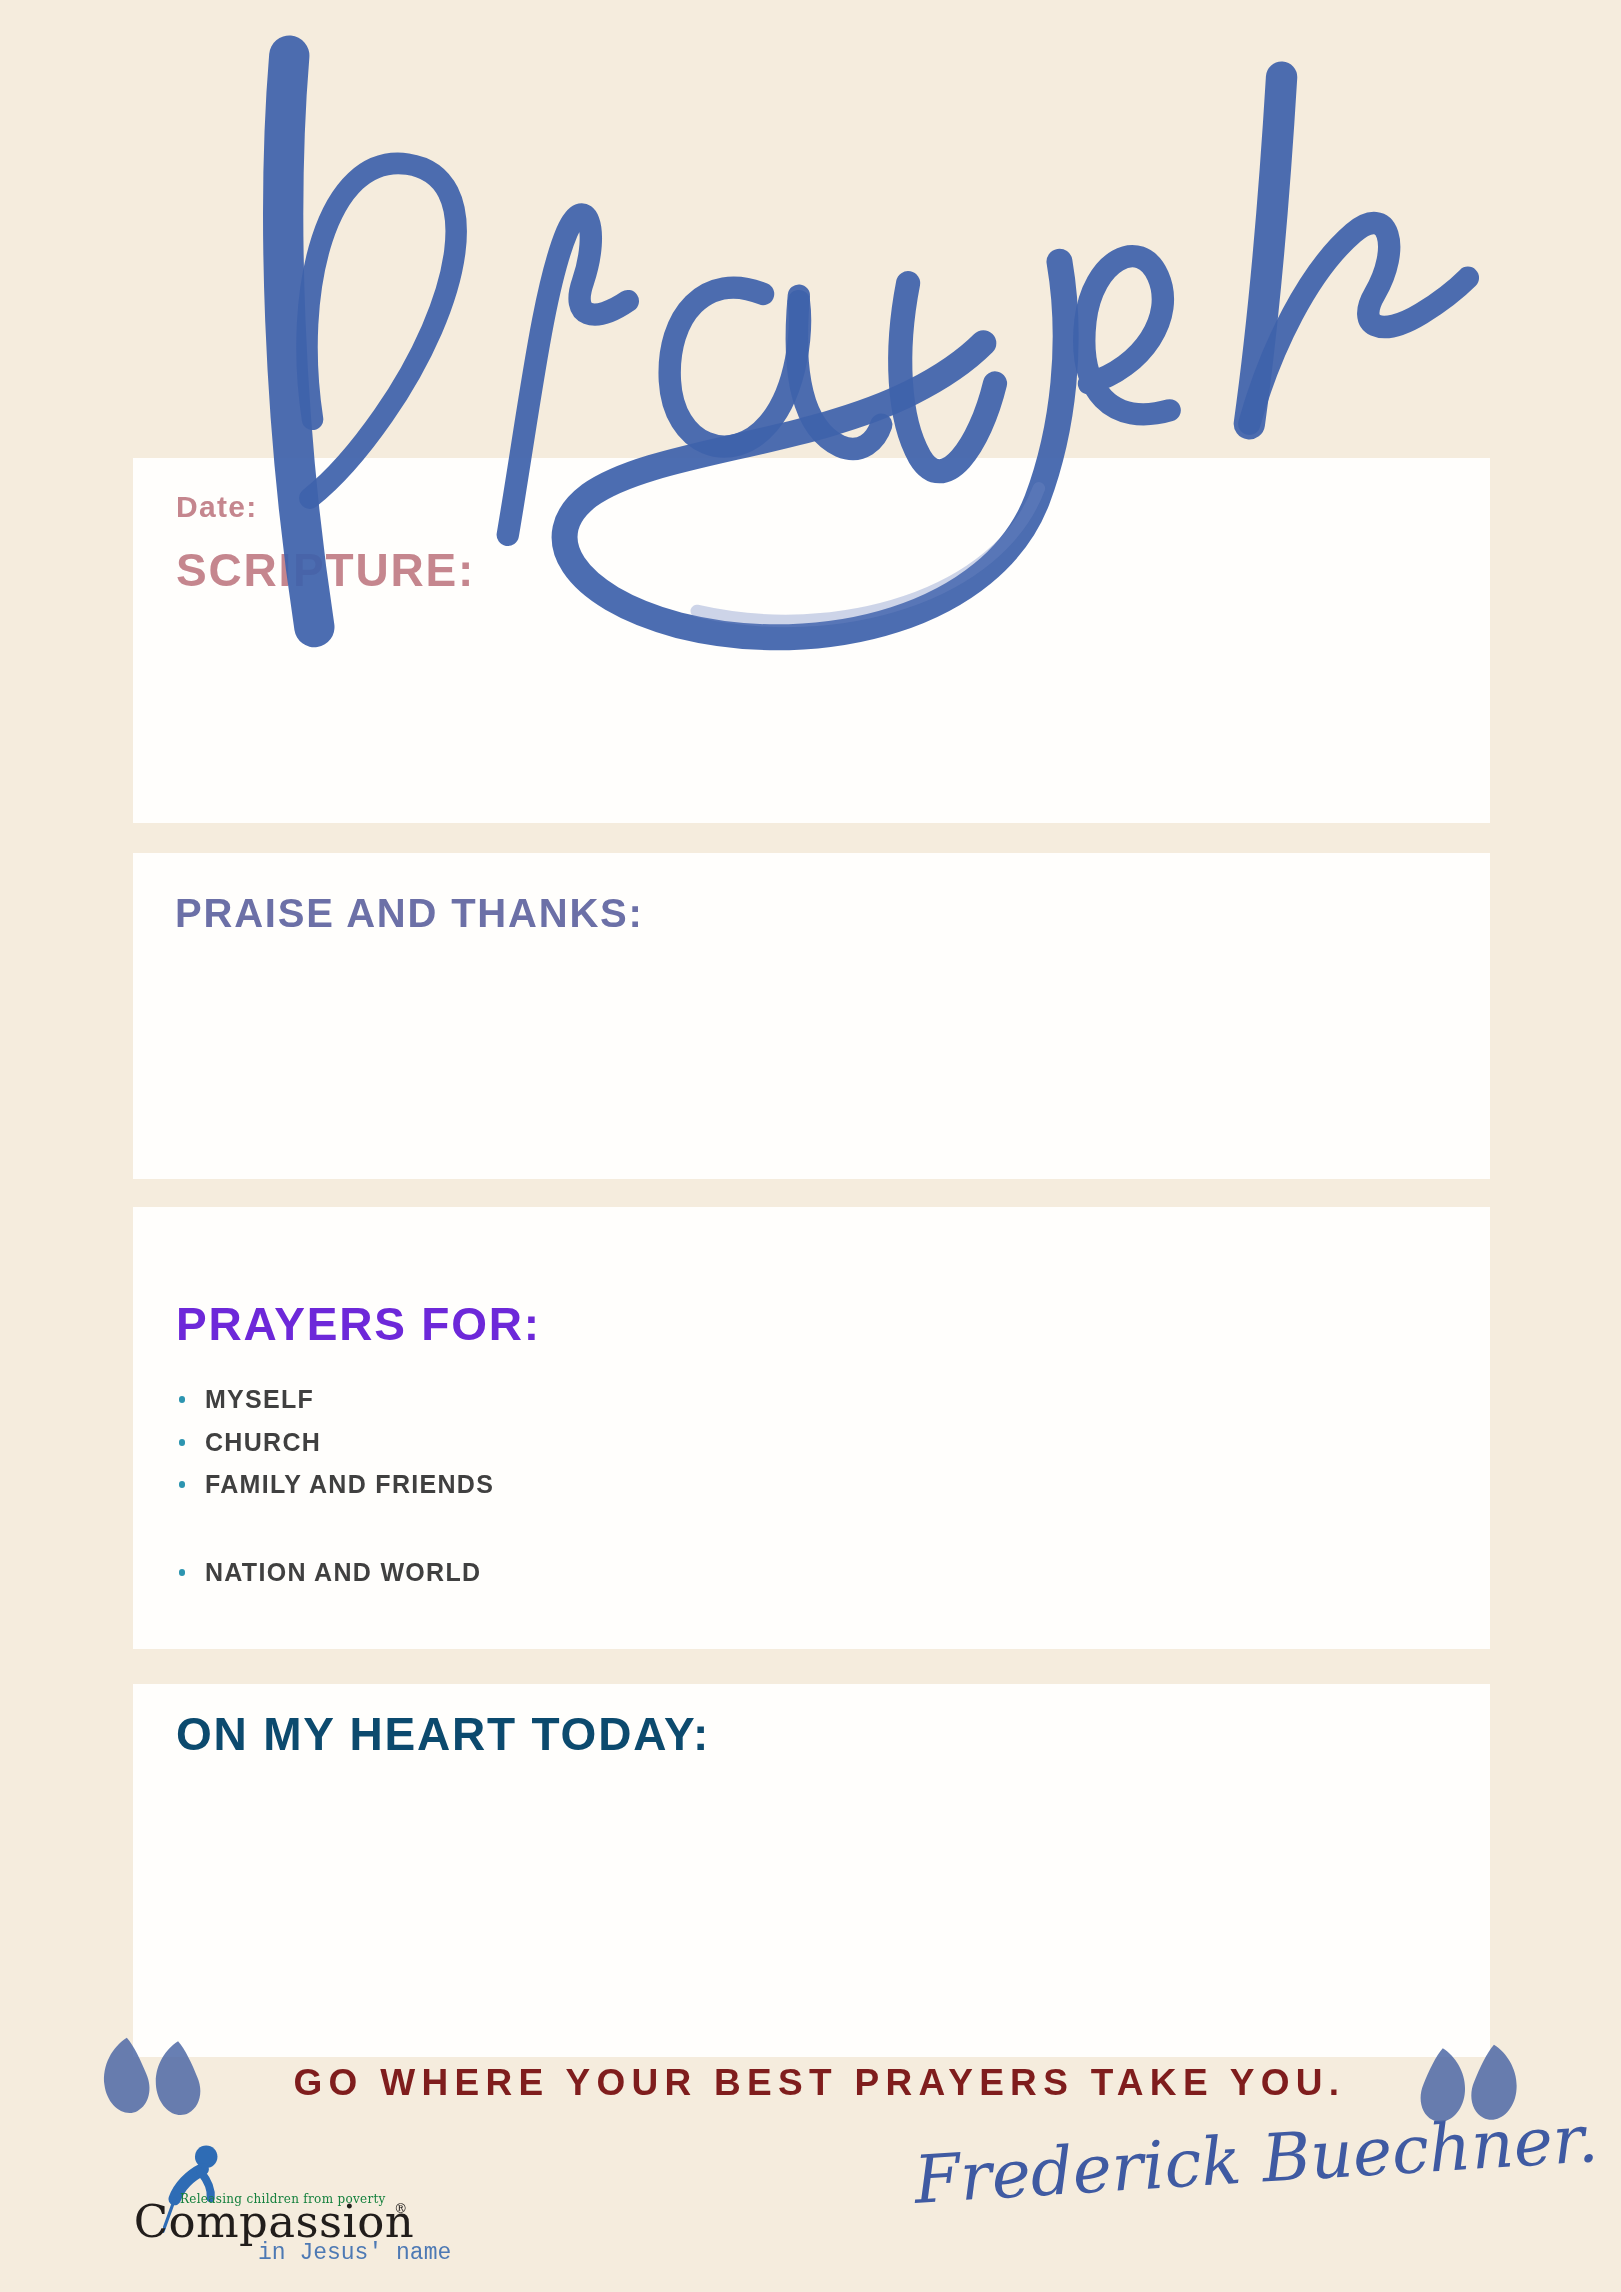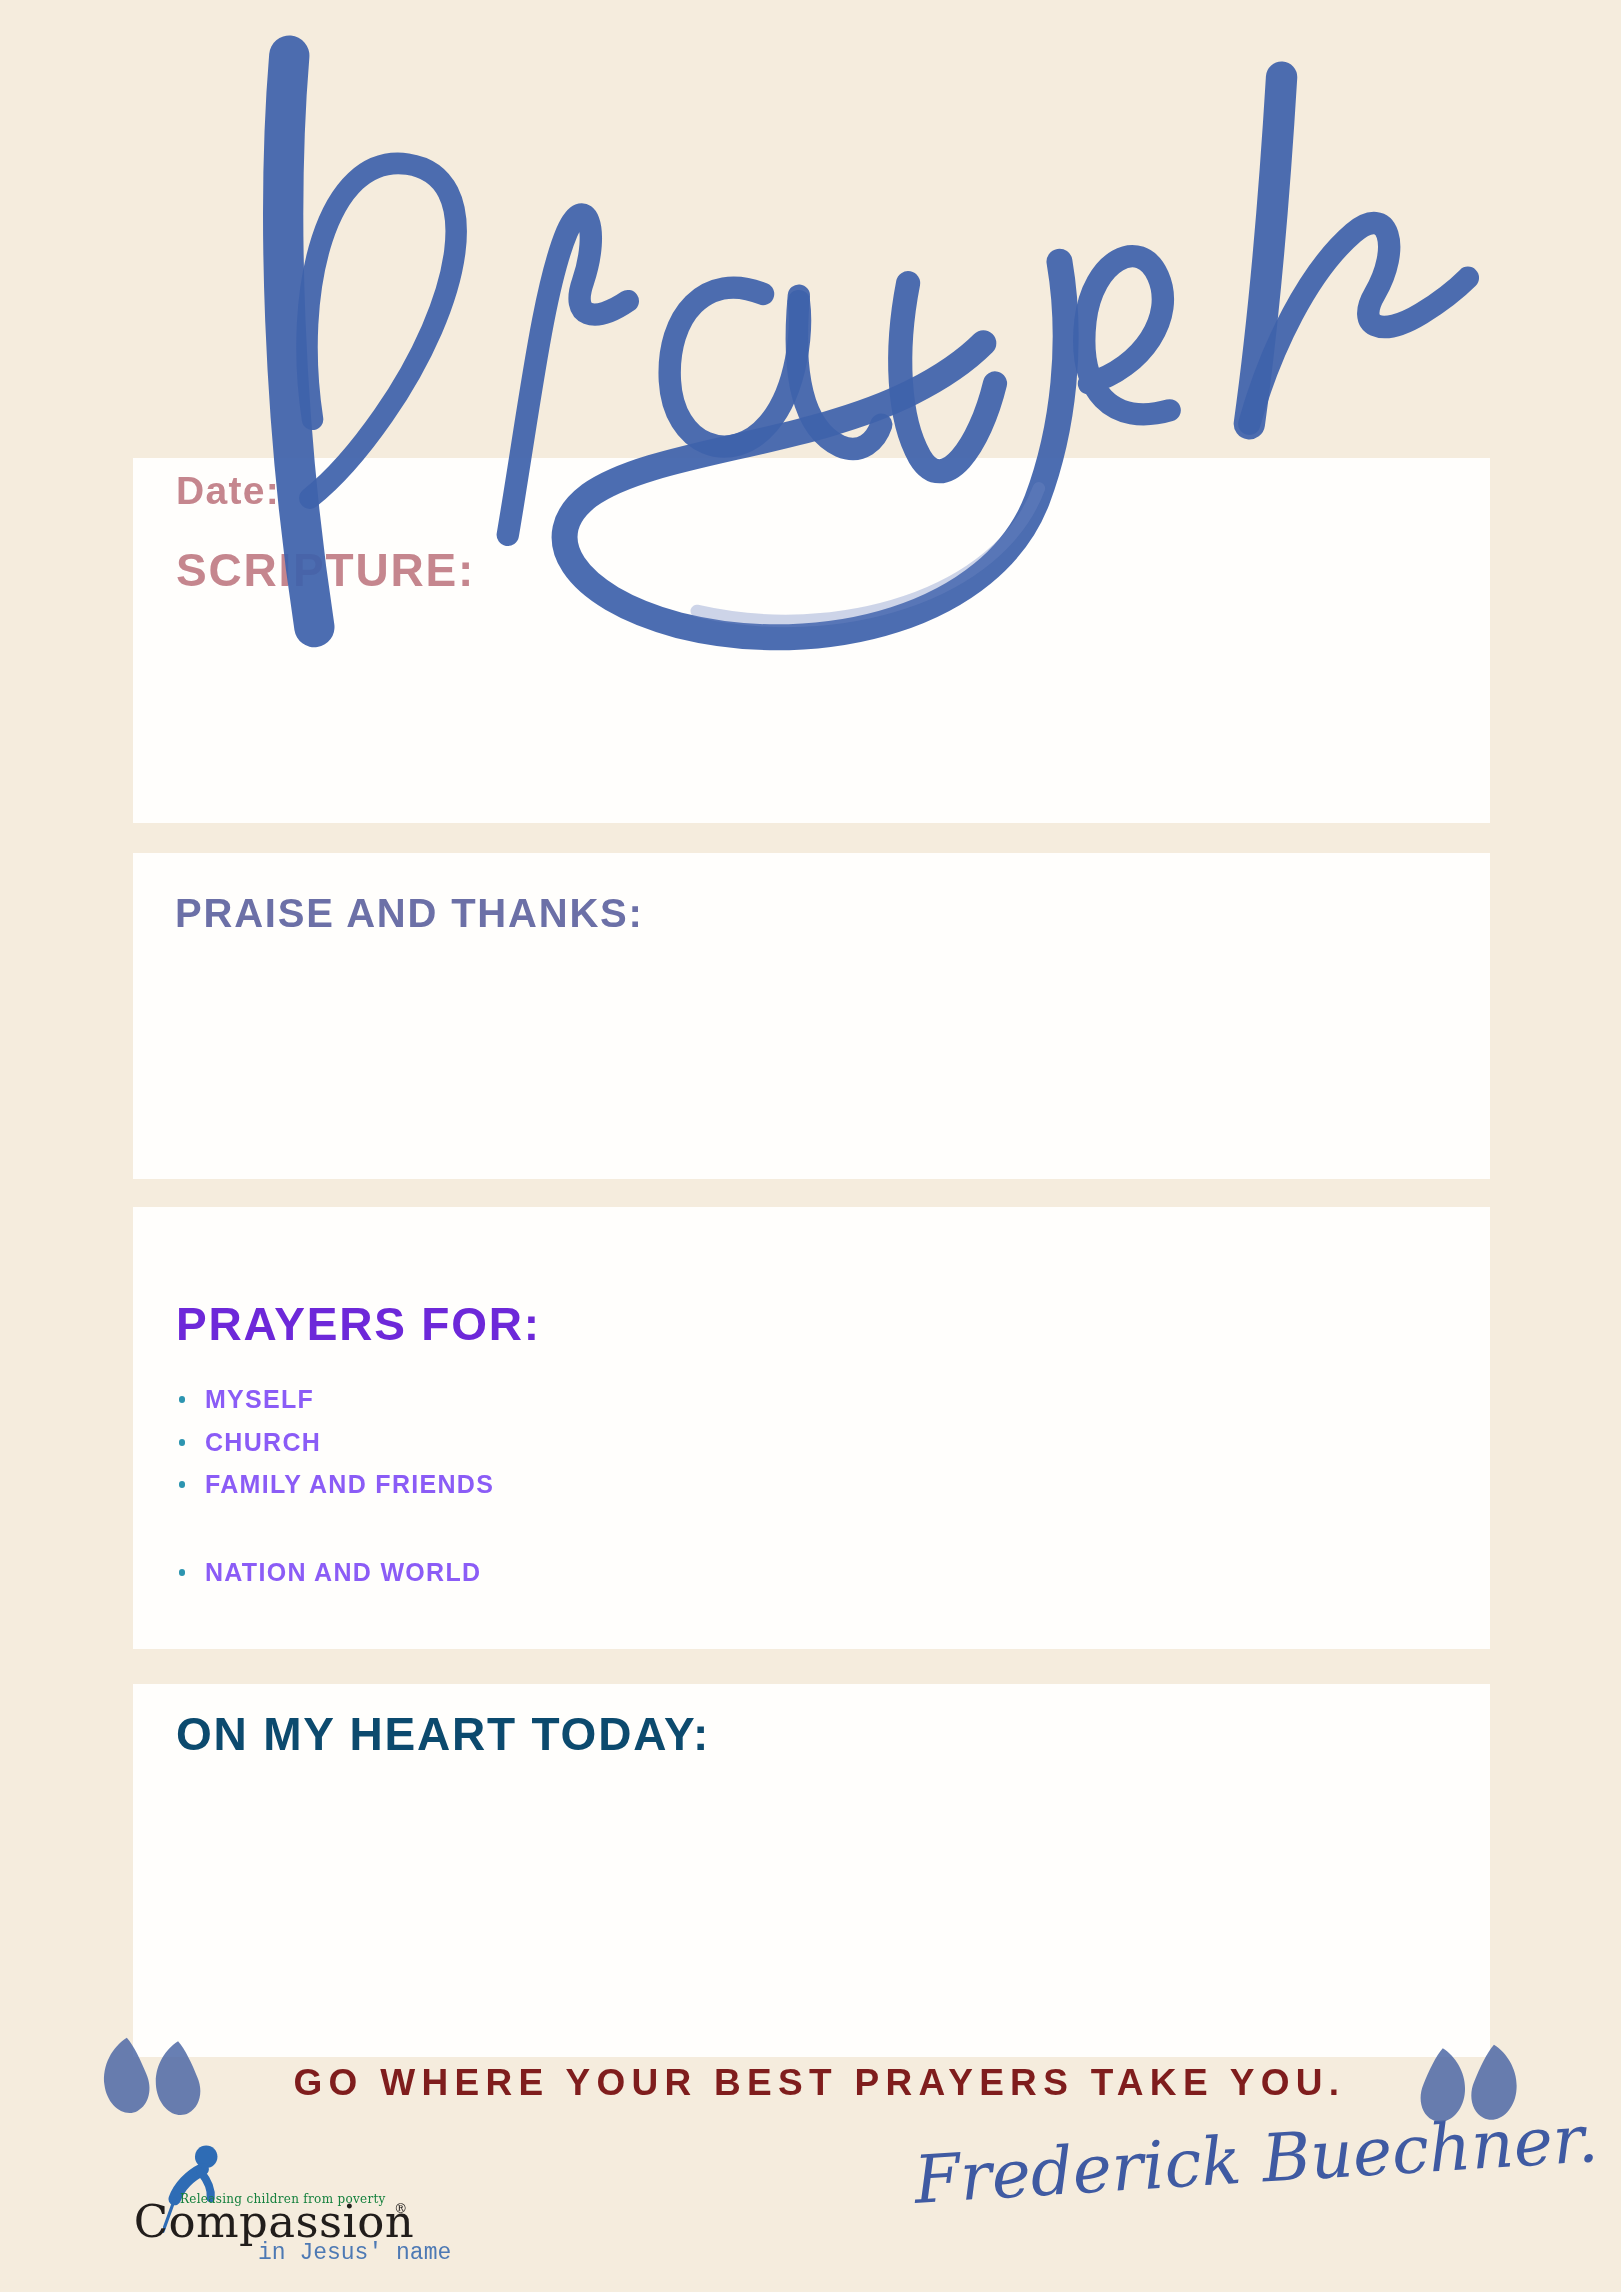--- a/index.html
+++ b/index.html
@@ -22,32 +22,32 @@
   .panel-heart{top:1684px;height:373px;}
 
   .heading{
     position:absolute;
     line-height:1;
     font-weight:bold;
     letter-spacing:1.8px;
     white-space:nowrap;
     z-index:2;
   }
-  .h-date{left:176px;top:471px;font-size:39px;color:#c5868e;letter-spacing:1.3px;}
+  .h-date{left:176px;top:492px;font-size:30px;color:#c5868e;letter-spacing:1.3px;}
   .h-scripture{left:176px;top:547px;font-size:46px;color:#c5868e;}
   .h-praise{left:175px;top:893px;font-size:40px;color:#6c70a7;}
   .h-prayers{left:176px;top:1301px;font-size:46px;color:#6d28d9;}
   .h-heart{left:176px;top:1711px;font-size:46px;color:#0c4a6e;}
 
   .bullet-item{
     position:absolute;
     left:179px;
     display:flex;align-items:center;
     z-index:2;
-    color:#8b5cf6;
+    color:#404040;
     font-weight:bold;
     font-size:25px;
     letter-spacing:1.3px;
     line-height:1;
     white-space:nowrap;
   }
   .bullet-dot{
     width:6.3px;height:6.3px;border-radius:50%;
     background:#2d95b0;
     margin-right:19.7px;

